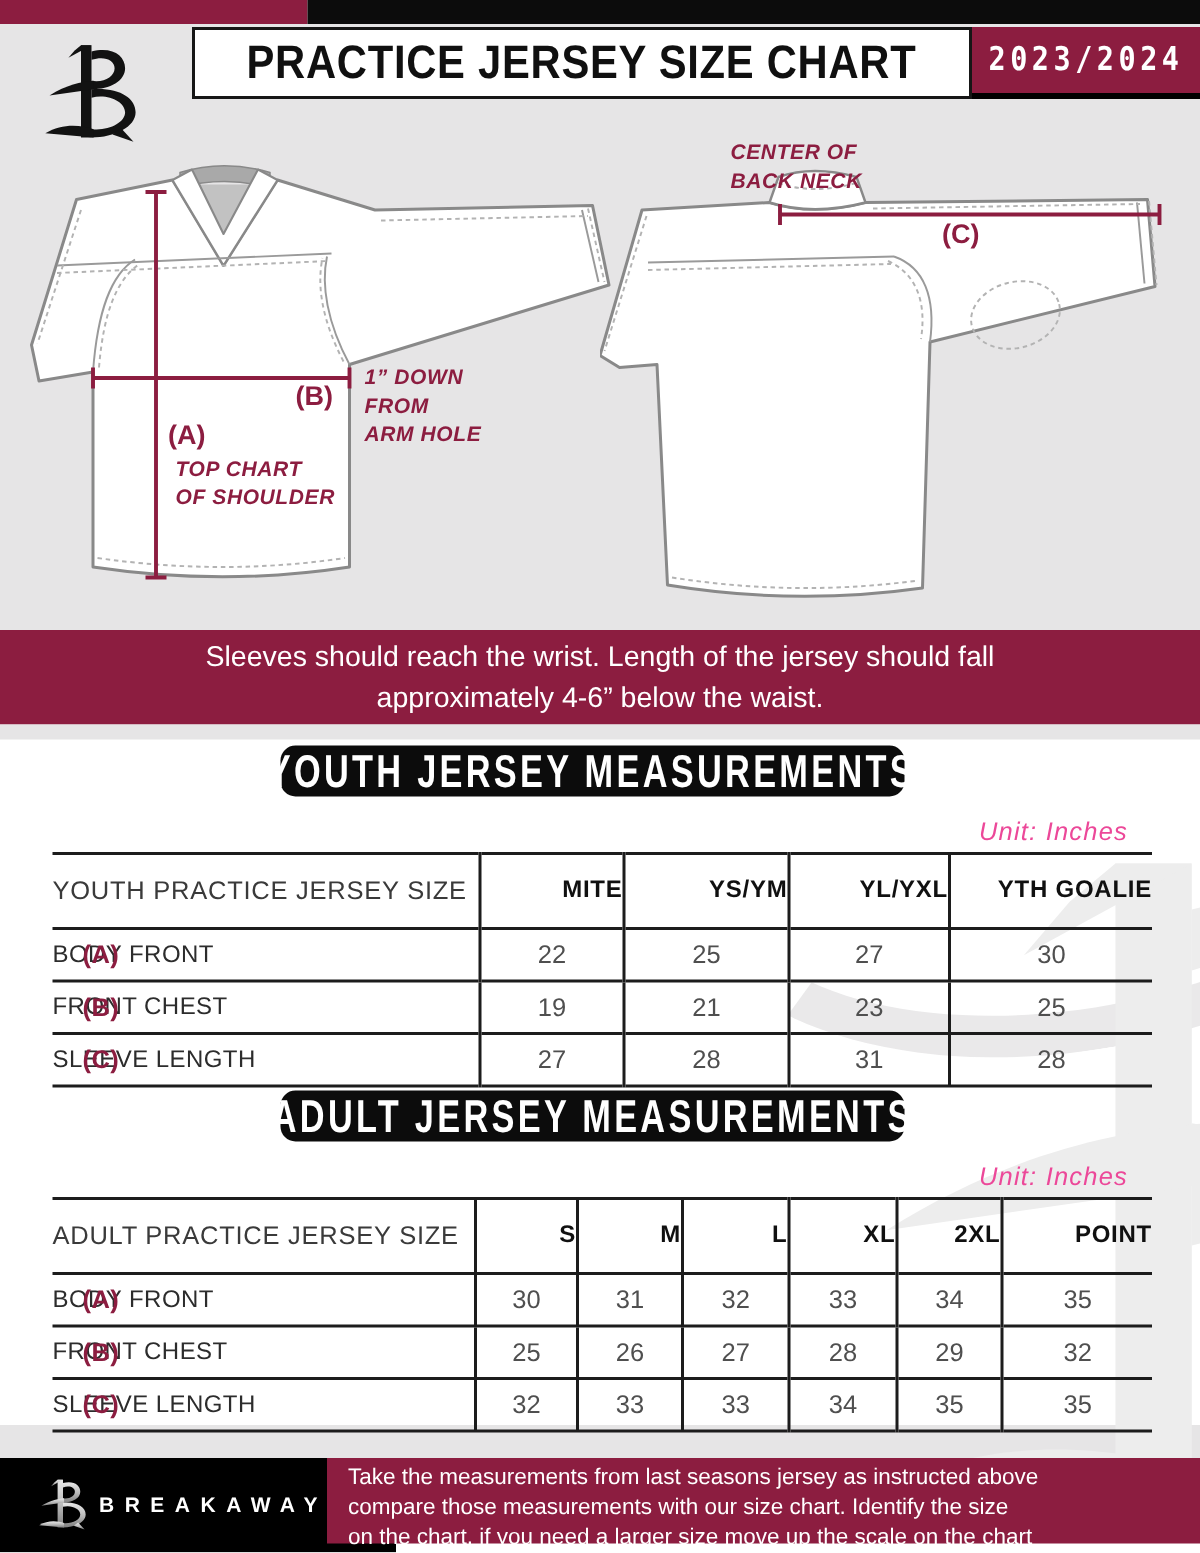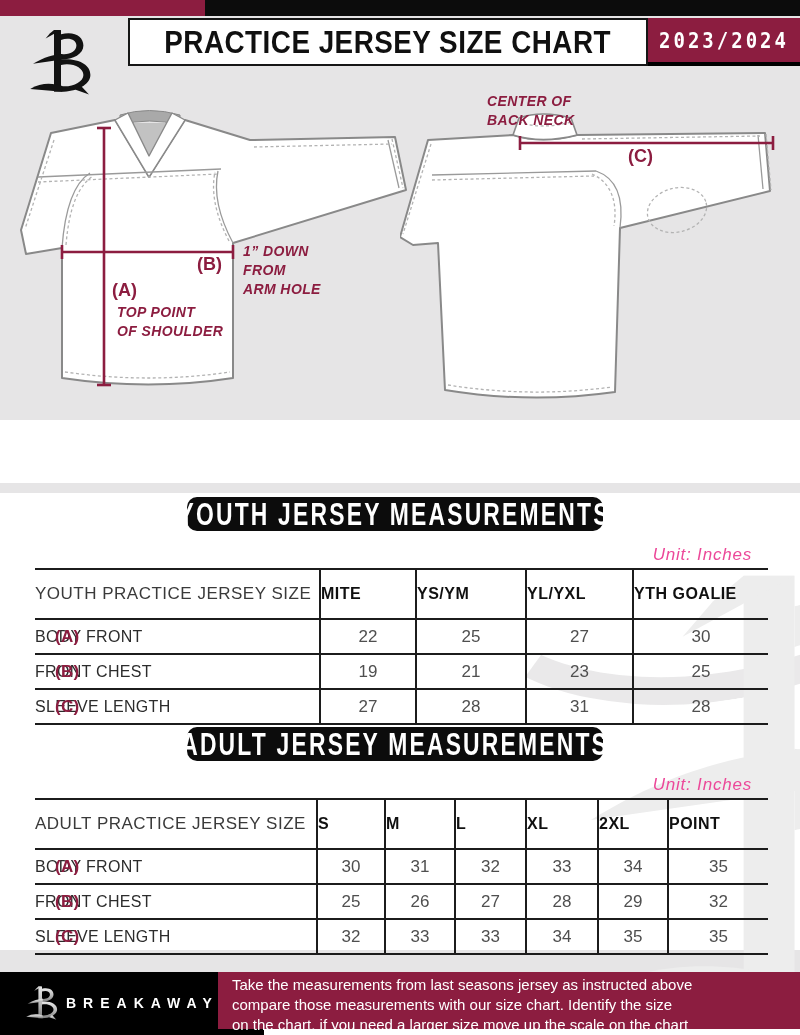--- a/index.html
+++ b/index.html
@@ -71,21 +71,21 @@
     background:transparent;
   }
   .tbl-youth{top:568px;} .tbl-adult{top:798px;}
   table.size tr{border-top:2px solid #1C1C1C;}
   table.size{border-bottom:2px solid #1C1C1C;}
   table.size th, table.size td{padding:0;background:transparent;}
   table.size .vline{border-left:2px solid #1C1C1C;}
   table.size thead tr{height:50px;}
   table.size tbody tr{height:35px;}
   th.lbl-col{text-align:left;padding-left:25px;font-weight:normal;color:#3a3a3a;font-size:17px;letter-spacing:.5px;}
-  th.val-col{font-weight:bold;color:#101010;font-size:16px;text-align:left;letter-spacing:.5px;}
+  th.val-col{font-weight:bold;color:#101010;font-size:16px;text-align:right;letter-spacing:.5px;}
   td.row-lbl{text-align:left;padding-left:48px;color:#2c2c2c;font-size:16px;letter-spacing:.3px;position:relative;}
   td.row-lbl .key{position:absolute;left:20px;top:50%;transform:translateY(-50%);color:#8C1D40;font-weight:bold;font-size:17px;}
   td.val{text-align:center;color:#4f4f4f;font-size:17px;}
   
   .footer{position:absolute;left:0;top:972px;width:800px;height:63px;z-index:2;}
   .footer-black{position:absolute;left:0;top:0;width:264px;height:63px;background:#000;}
   .footer-logo{position:absolute;left:24px;top:11px;width:36px;height:41px;}
   .footer-brand{
     position:absolute;left:66px;top:23px;color:#fff;font-size:14px;font-weight:600;
     letter-spacing:7px;white-space:nowrap;
@@ -195,30 +195,32 @@
     </g>
 
     <g fill="none" stroke="#8C1D40" stroke-width="2.6">
       <path d="M120,45 L373,45"></path>
         <path d="M120,38 L120,52"></path>
         <path d="M373,38 L373,52"></path>
     </g>
   </svg>
 
   <div class="ann key ann-a-key">(A)</div>
-  <div class="ann cap ann-a-cap">TOP POINT
+  <div class="ann cap ann-a-cap">TOP CHART
 OF SHOULDER</div>
   <div class="ann key ann-b-key">(B)</div>
   <div class="ann cap ann-b-cap">1” DOWN
 FROM
 ARM HOLE</div>
   <div class="ann key ann-c-key">(C)</div>
   <div class="ann cap ann-c-cap">CENTER OF
 BACK NECK</div>
 
+  <div class="notice">Sleeves should reach the wrist. Length of the jersey should fall
+approximately 4-6” below the waist.</div>
   <div class="gray-strip"></div>
 
   <div class="sec-banner sec-youth">
     <span class="t">YOUTH JERSEY MEASUREMENTS</span>
   </div>
   <div class="unit unit-youth">Unit: Inches</div>
 
   <table class="size tbl-youth">
     <colgroup>
         <col style="width:285px">

